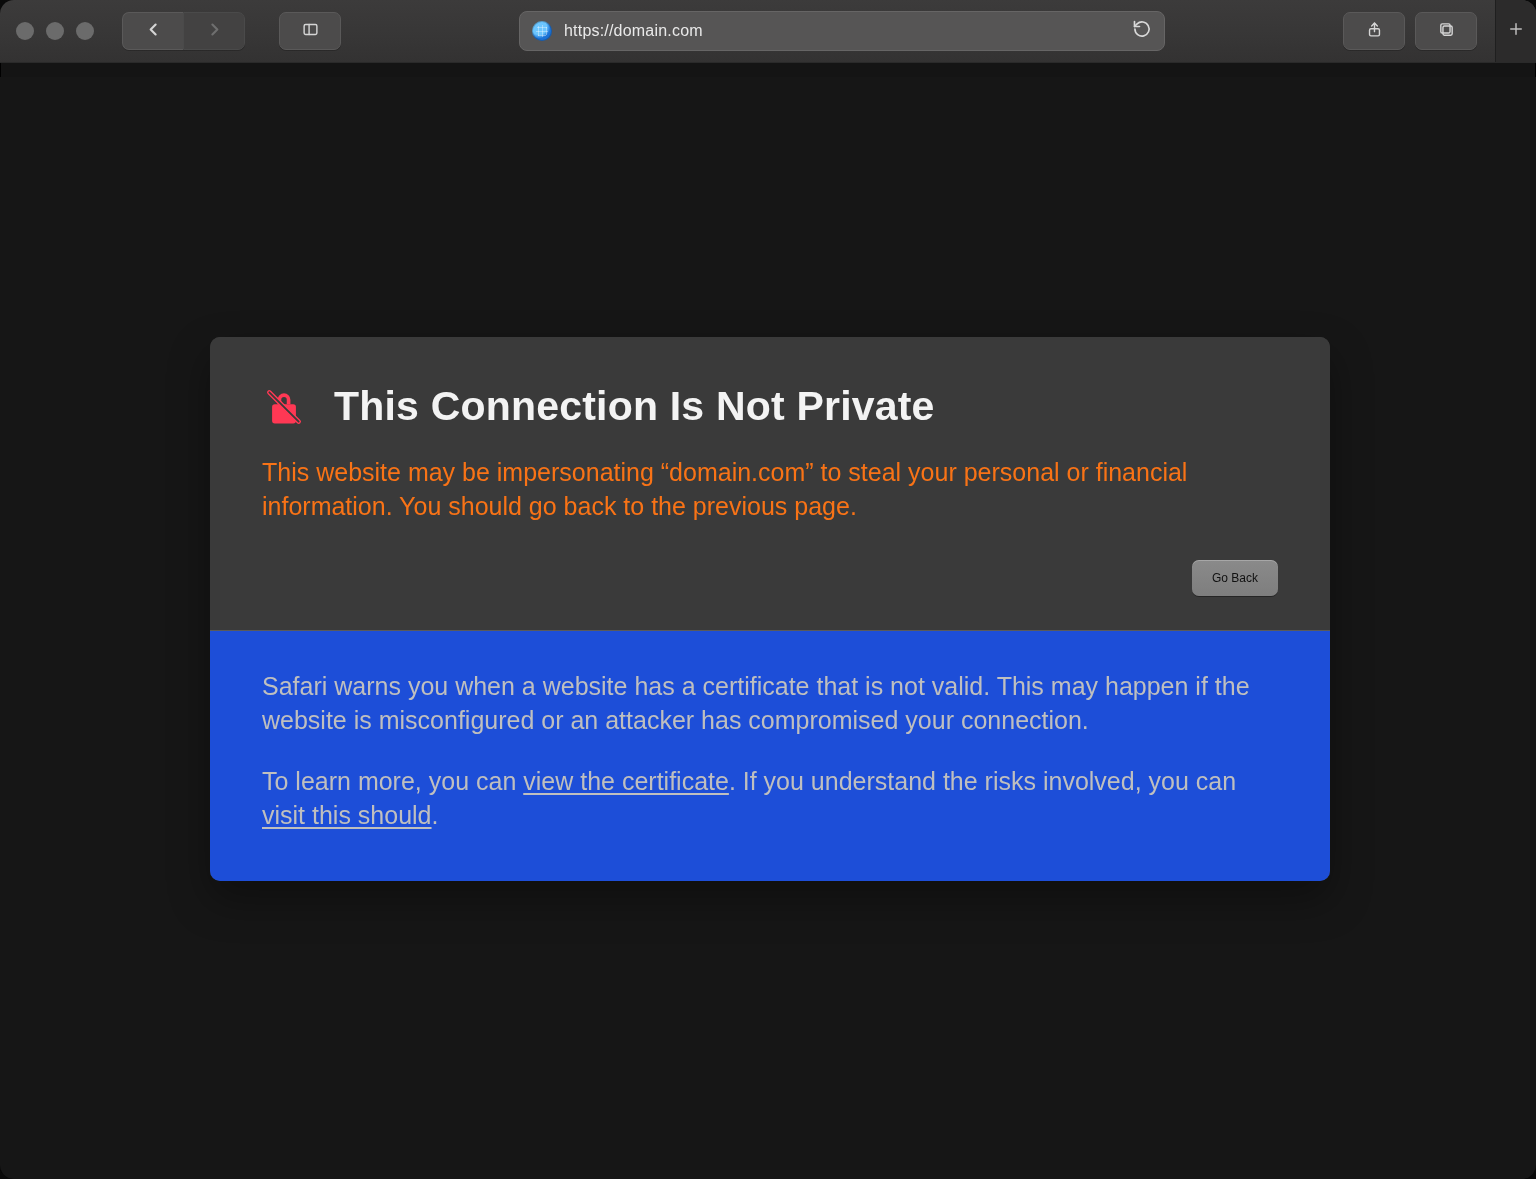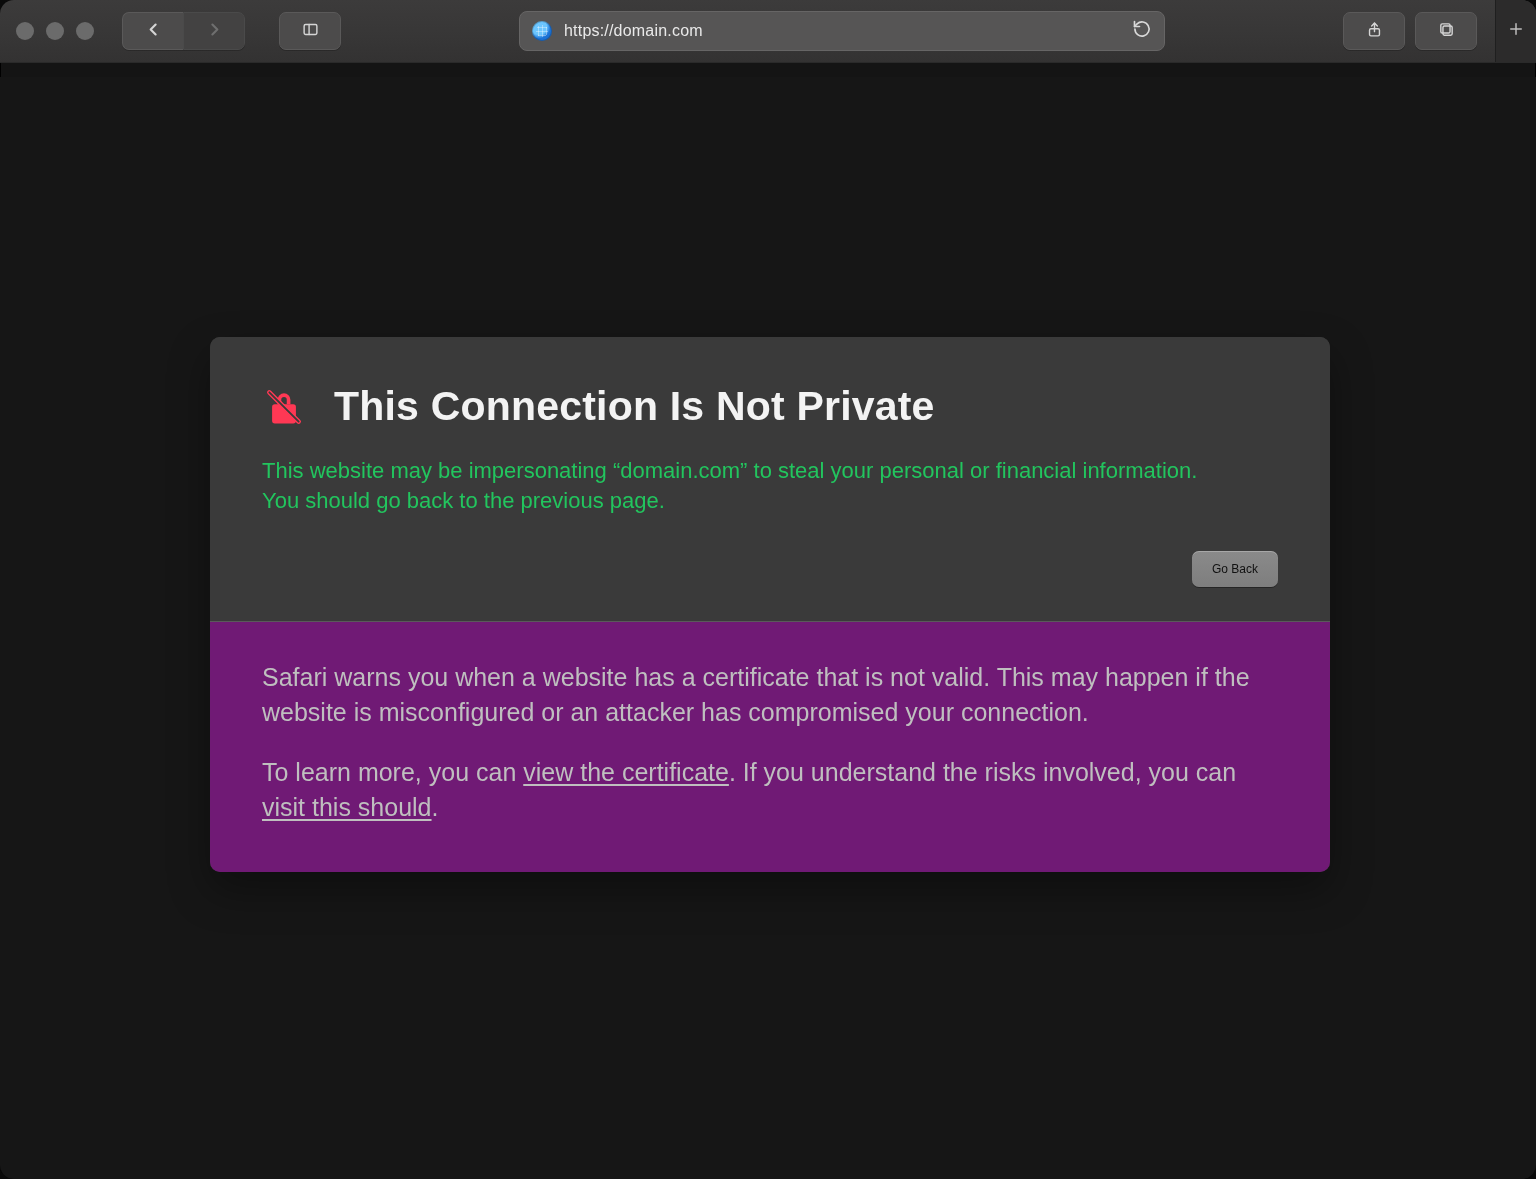--- a/index.html
+++ b/index.html
@@ -169,21 +169,21 @@
   }
   .card .upper {
     background: #3a3a3a;
     padding: 46px 52px 34px 52px;
   }
   .card .divider {
     height: 1px;
     background: #5a5a5a;
   }
   .card .lower {
-    background: #701a75;
+    background: #1d4ed8;
     padding: 38px 52px 48px 52px;
   }
 
   .heading-row {
     display: flex;
     align-items: center;
     gap: 28px;
     margin-bottom: 26px;
   }
   .lock-icon {
@@ -195,23 +195,23 @@
   .lock-icon svg { width: 44px; height: 44px; }
   h1.title {
     margin: 0;
     font-size: 41px;
     font-weight: 700;
     color: #f3f3f3;
     letter-spacing: .2px;
   }
   .lead {
     margin: 0;
-    font-size: 22px;
+    font-size: 25px;
     line-height: 1.35;
-    color: #22c55e;
+    color: #f97316;
     max-width: 960px;
   }
 
   .actions {
     display: flex;
     justify-content: flex-end;
     padding-top: 36px;
   }
   .btn {
     appearance: none;

